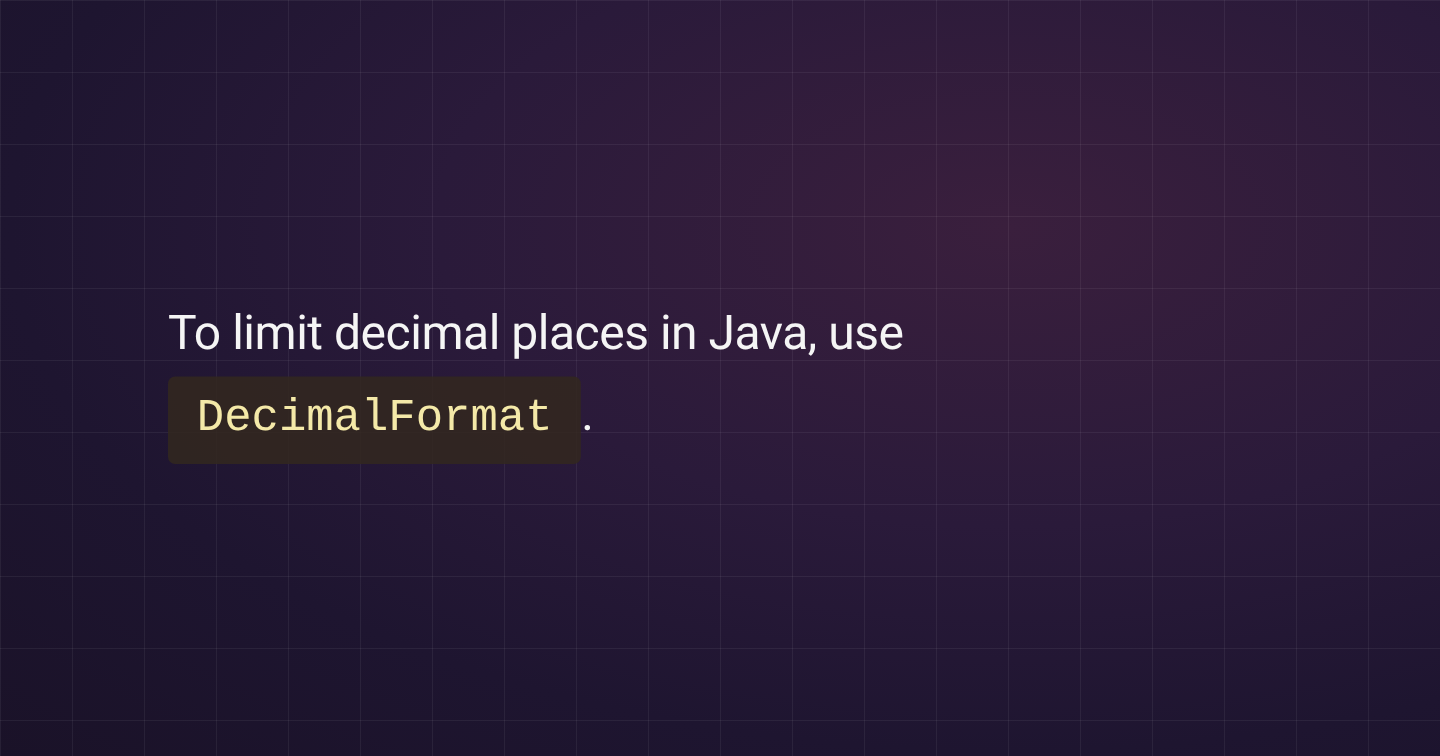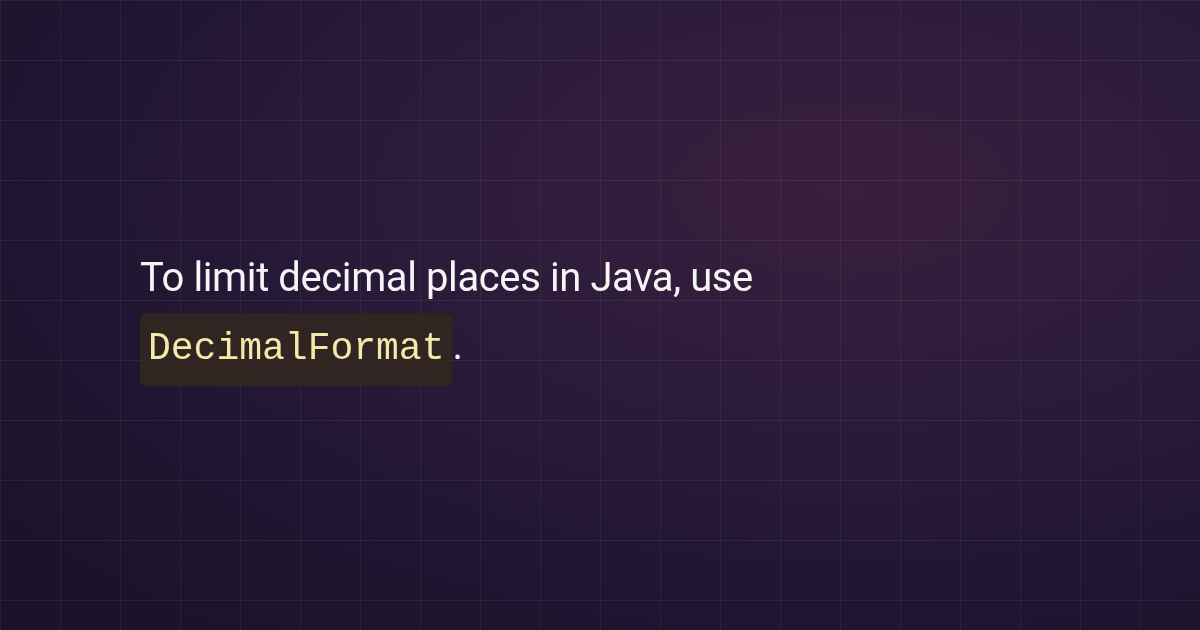--- a/index.html
+++ b/index.html
@@ -40,21 +40,21 @@
       font-size: 40px;
       line-height: 1.7;
       color: #f5f5f5;
       font-weight: 400;
       letter-spacing: -0.01em;
     }
     .code {
       font-family: "SFMono-Regular", Consolas, "Liberation Mono", Menlo, monospace;
       background-color: rgba(50, 40, 30, 0.85);
       color: #f4e9a8;
-      padding: 4px 8px;
+      padding: 4px 24px;
       border-radius: 6px;
       font-size: 38px;
       font-weight: 400;
       display: inline-block;
       letter-spacing: 0;
     }
   </style>
 </head>
 <body>
 

